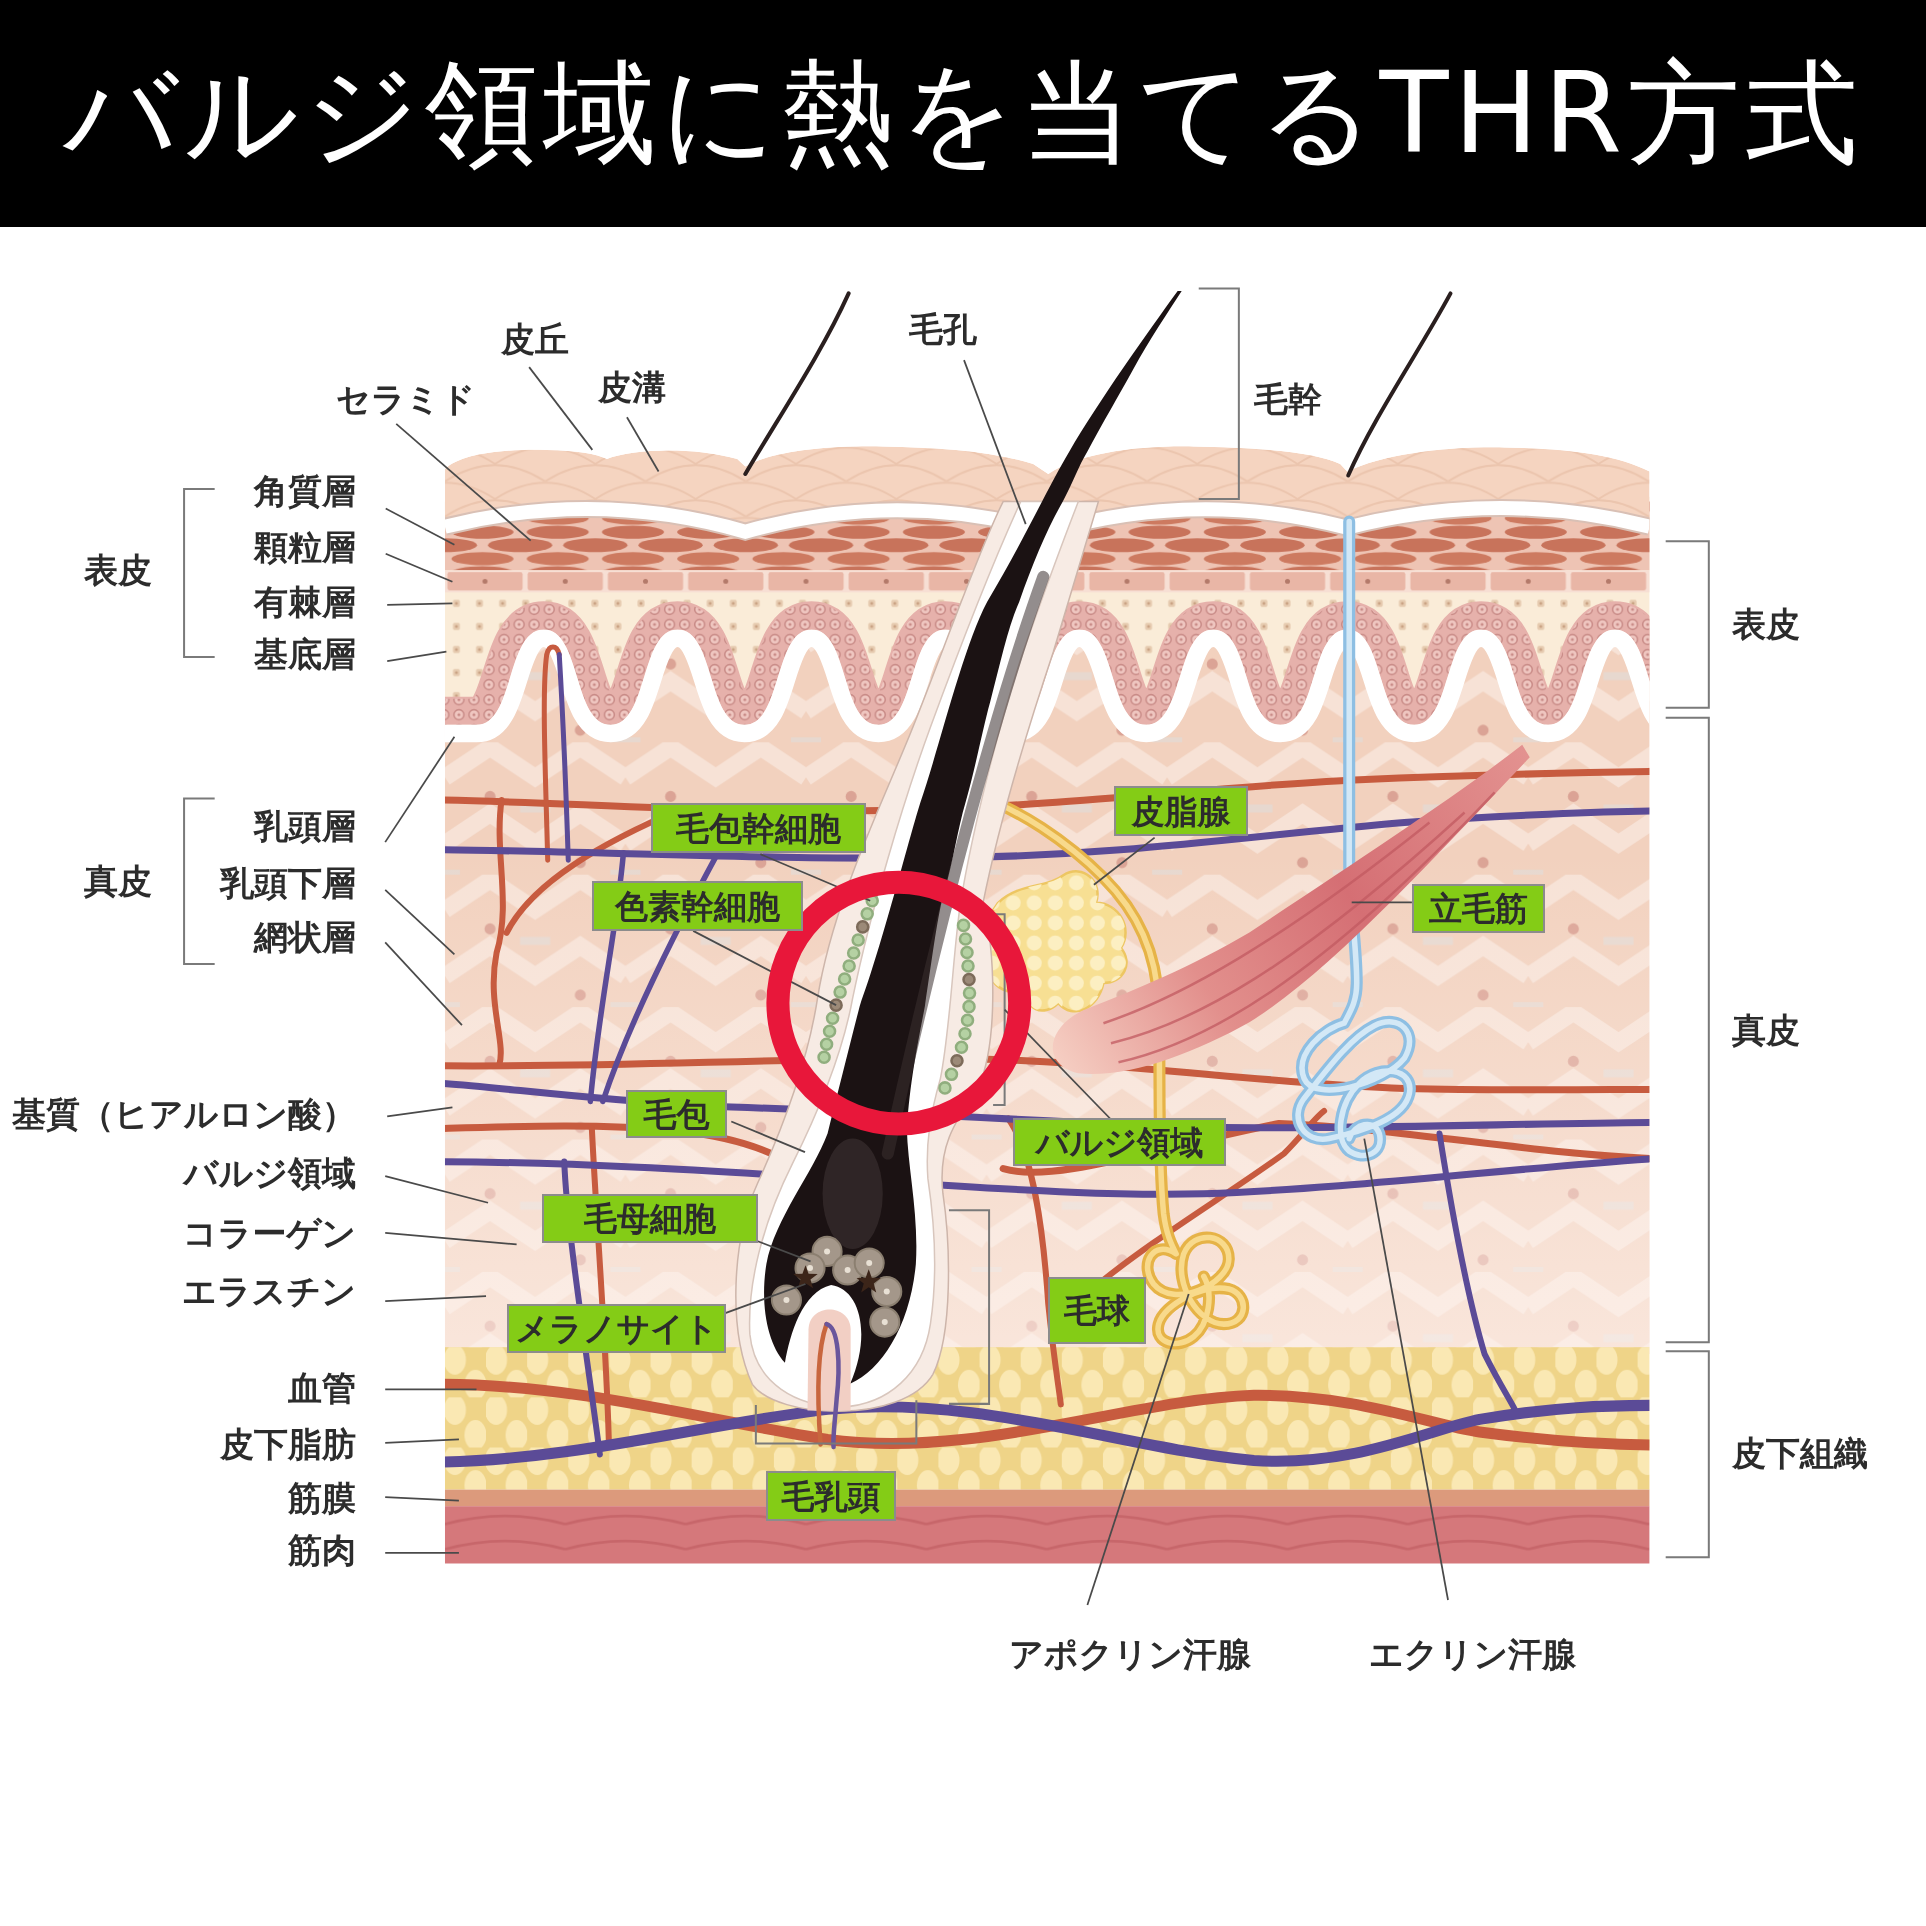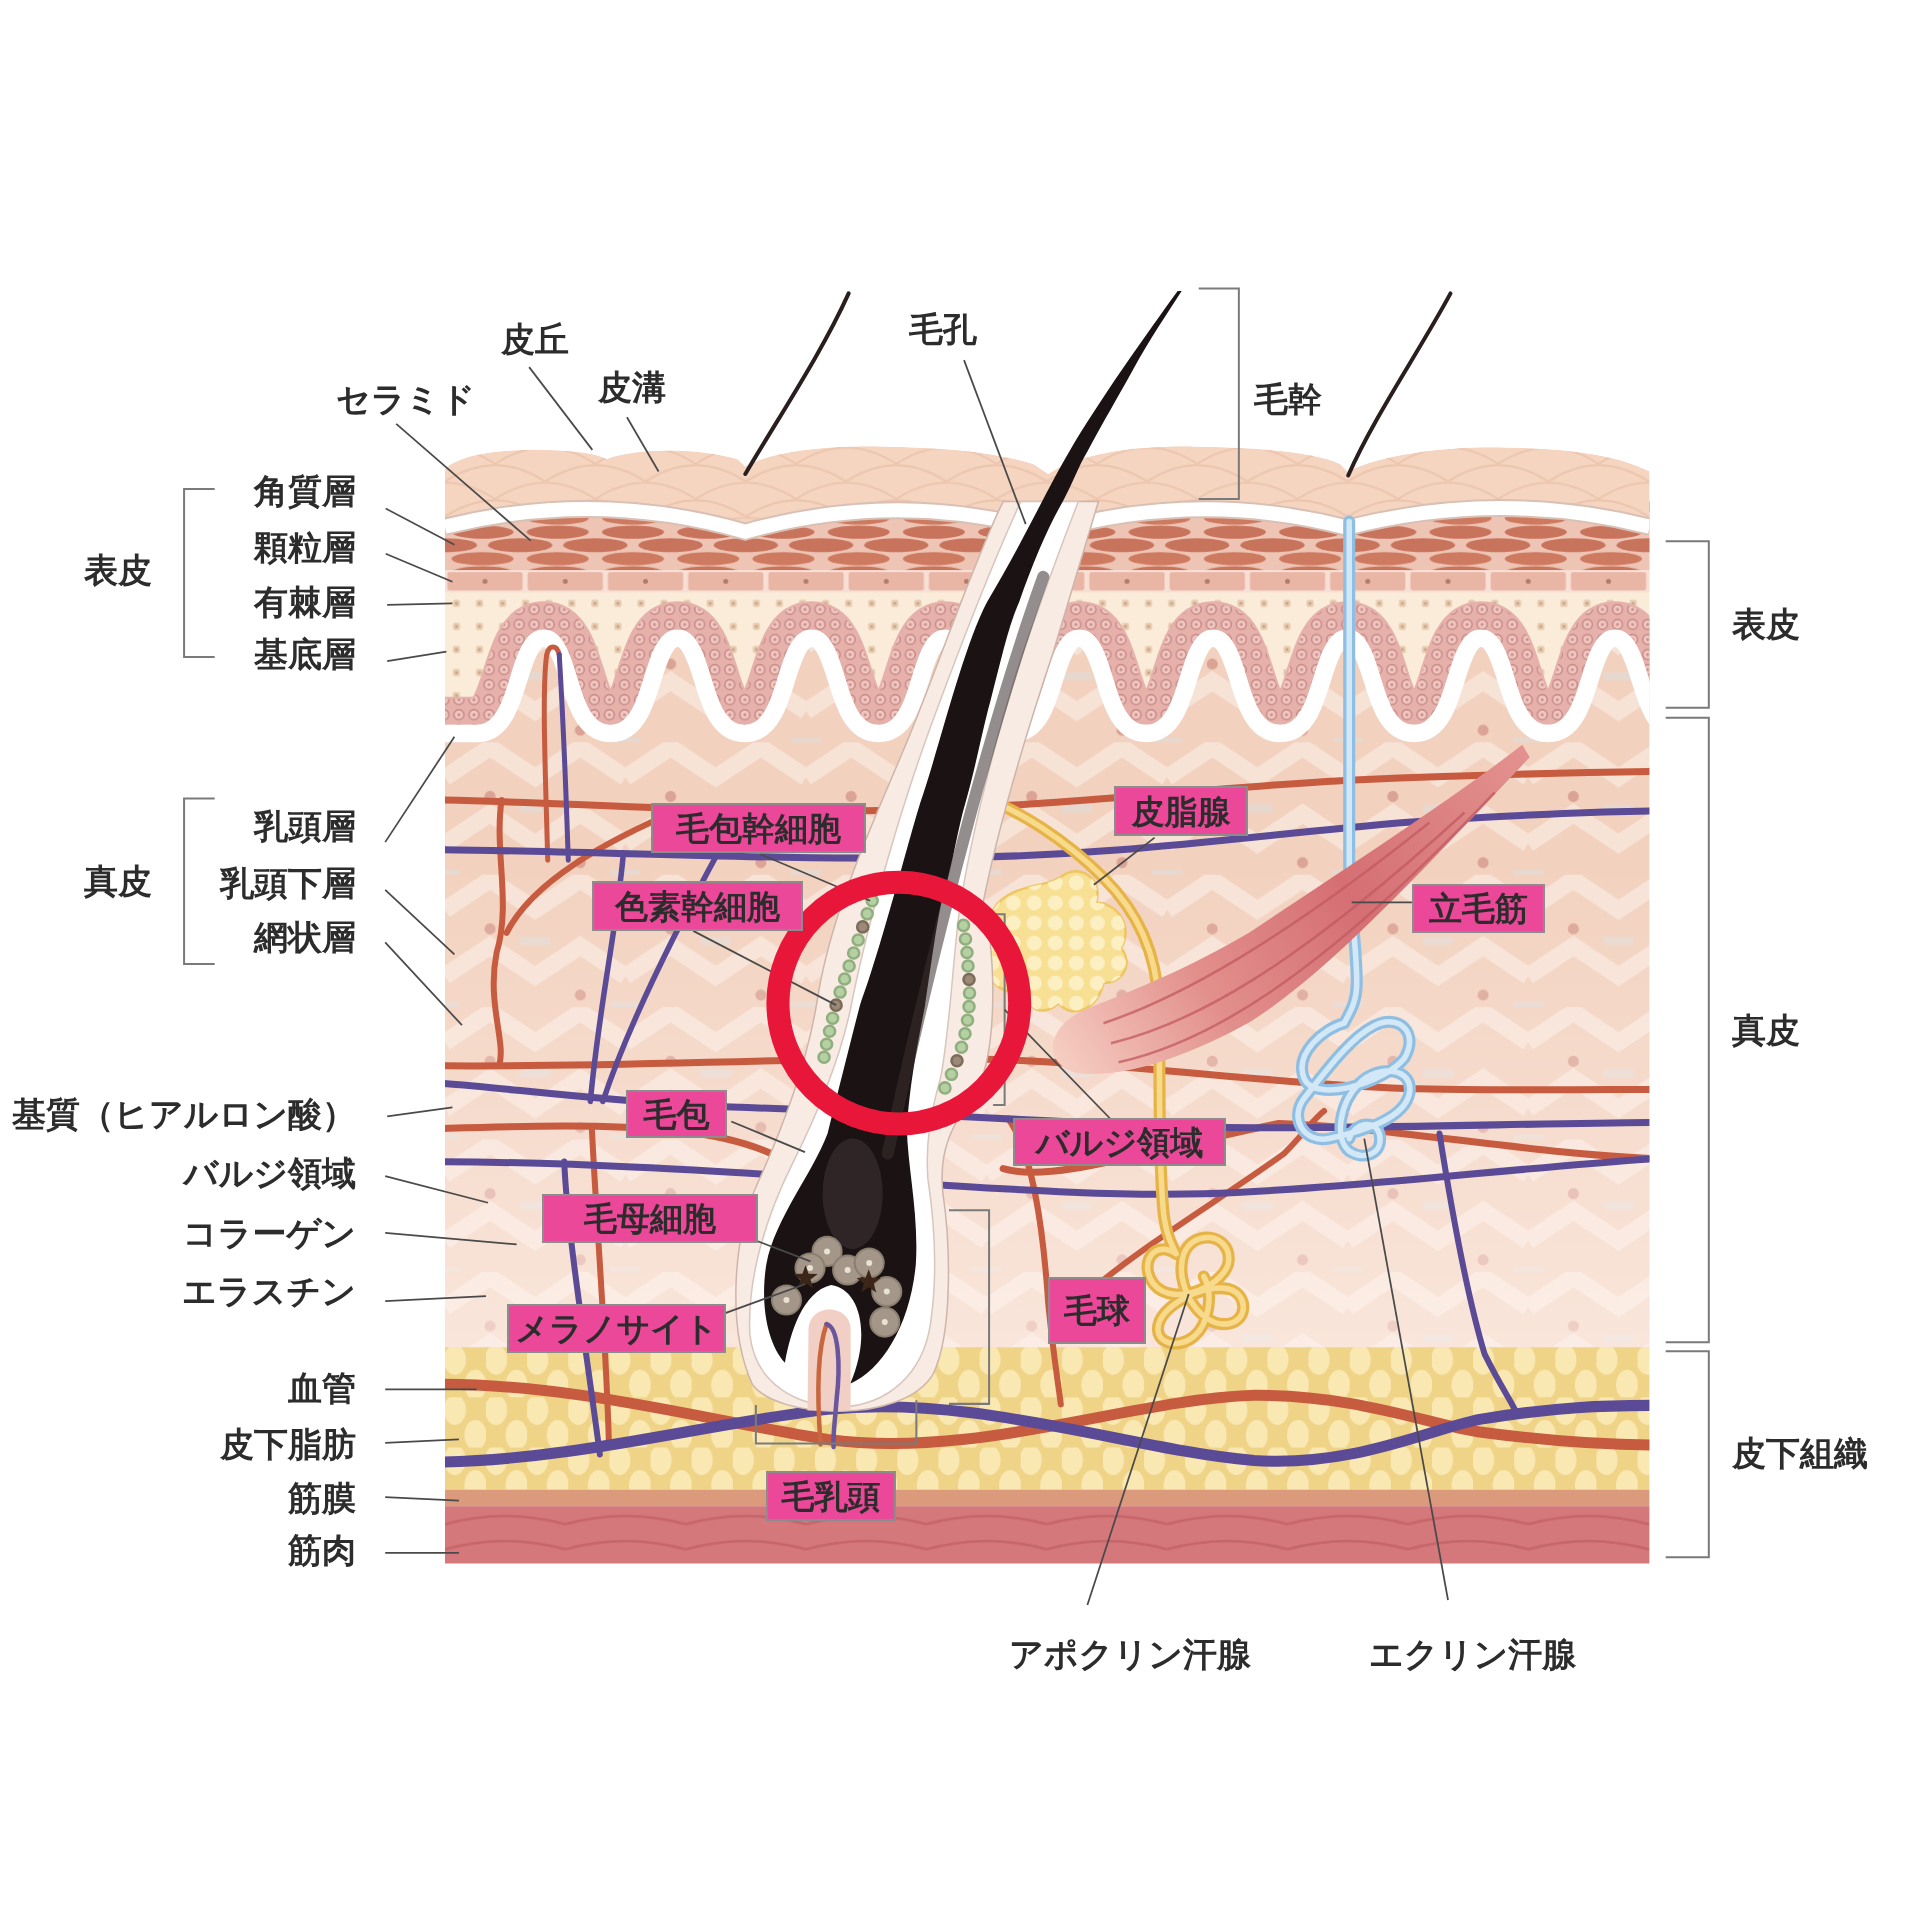--- a/index.html
+++ b/index.html
@@ -5,27 +5,30 @@
 html,body{margin:0;padding:0;background:#ffffff;}
 body{width:1926px;height:1926px;overflow:hidden;font-family:"DejaVu Sans","Liberation Sans",sans-serif;}
 .canvas{position:relative;width:1926px;height:1926px;background:#ffffff;overflow:hidden;}
 .title-bar{position:absolute;left:0;top:0;width:1926px;height:227px;background:#000;display:flex;align-items:center;justify-content:center;}
 .title{color:#fff;font-size:113px;line-height:1;letter-spacing:5px;white-space:nowrap;font-weight:normal;}
 .footer-bar{position:absolute;left:0;top:1711px;width:1926px;height:215px;background:#000;}
 .footer-line{position:absolute;left:0;width:1926px;text-align:center;color:#fff;font-size:62px;line-height:62px;letter-spacing:4px;white-space:nowrap;}
 .diagram{position:absolute;left:0;top:0;width:1926px;height:1926px;}
 .lbl{position:absolute;font-size:34px;line-height:34px;color:#2c2c2c;font-weight:bold;white-space:nowrap;}
 .lbl-r{right:1570px;text-align:right;}
-.box{position:absolute;background:#ec4899;border:2px solid #8c8c8c;box-sizing:border-box;display:flex;align-items:center;justify-content:center;font-size:33px;line-height:1;color:#2c2c2c;font-weight:bold;white-space:nowrap;}
+.box{position:absolute;background:#84cc16;border:2px solid #8c8c8c;box-sizing:border-box;display:flex;align-items:center;justify-content:center;font-size:33px;line-height:1;color:#2c2c2c;font-weight:bold;white-space:nowrap;}
 </style>
 </head>
 <body>
 
 <div class="canvas">
 
+  <div class="title-bar">
+    <div class="title">バルジ領域に熱を当てるTHR方式</div>
+  </div>
 
   <svg class="diagram" width="1926" height="1926" viewBox="0 0 3840 3840" xmlns="http://www.w3.org/2000/svg">
     <defs>
       <clipPath id="skinClip">
         <path d="M887,935 C920,905 1000,895 1090,897 C1150,898 1190,905 1210,915 C1260,895 1380,890 1470,915 L1486,930 C1540,900 1640,888 1760,890 C1880,892 1980,900 2060,925 L2090,945 C2150,905 2260,888 2380,890 C2500,892 2620,900 2672,925 L2686,940 C2760,905 2880,890 3000,892 C3120,894 3220,905 3289,940 L3289,3118 L887,3118 Z"></path>
       </clipPath>
       <clipPath id="epiClip">
         <path d="M880,1445 L950.5,1445 C1025.5,1445 1009,1255 1084,1255 C1159,1255 1142.5,1445 1217.5,1445 C1292.5,1445 1276,1255 1351,1255 C1426,1255 1409.5,1445 1484.5,1445 C1559.5,1445 1543,1255 1618,1255 C1693,1255 1676.5,1445 1751.5,1445 C1826.5,1445 1810,1255 1885,1255 C1960,1255 1943.5,1445 2018.5,1445 C2093.5,1445 2077,1255 2152,1255 C2227,1255 2210.5,1445 2285.5,1445 C2360.5,1445 2344,1255 2419,1255 C2494,1255 2477.5,1445 2552.5,1445 C2627.5,1445 2611,1255 2686,1255 C2761,1255 2744.5,1445 2819.5,1445 C2894.5,1445 2878,1255 2953,1255 C3028,1255 3011.5,1445 3086.5,1445 C3161.5,1445 3145,1255 3220,1255 C3295,1255 3278.5,1445 3353.5,1445 L3360,1445 L3360,990 L880,990 Z"></path>
       </clipPath>
       <clipPath id="derClip">

